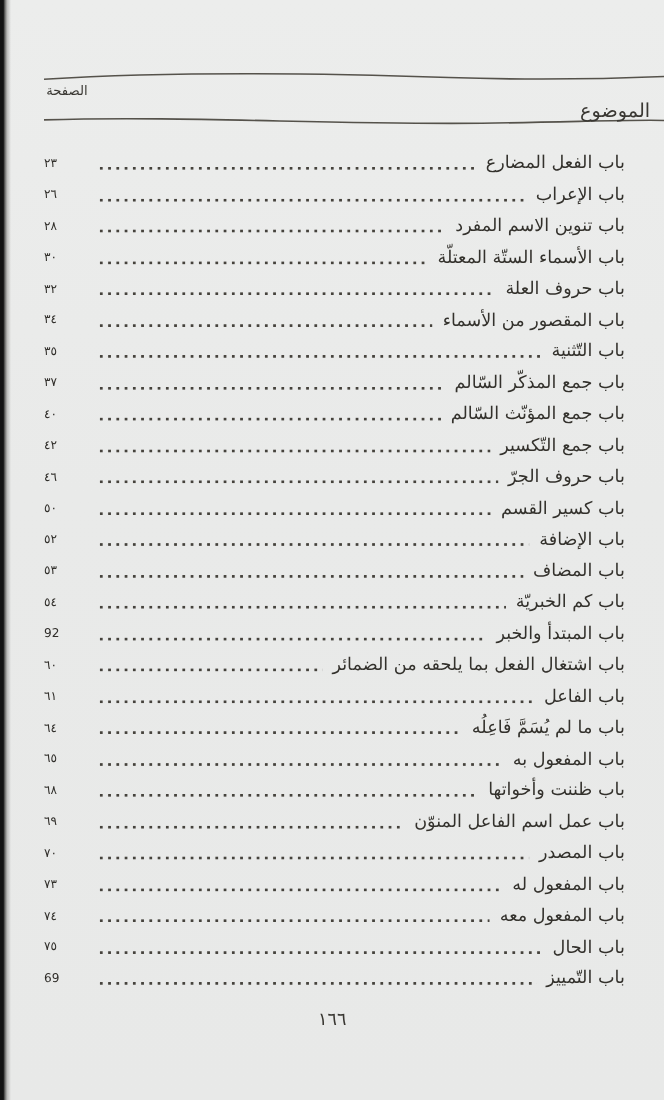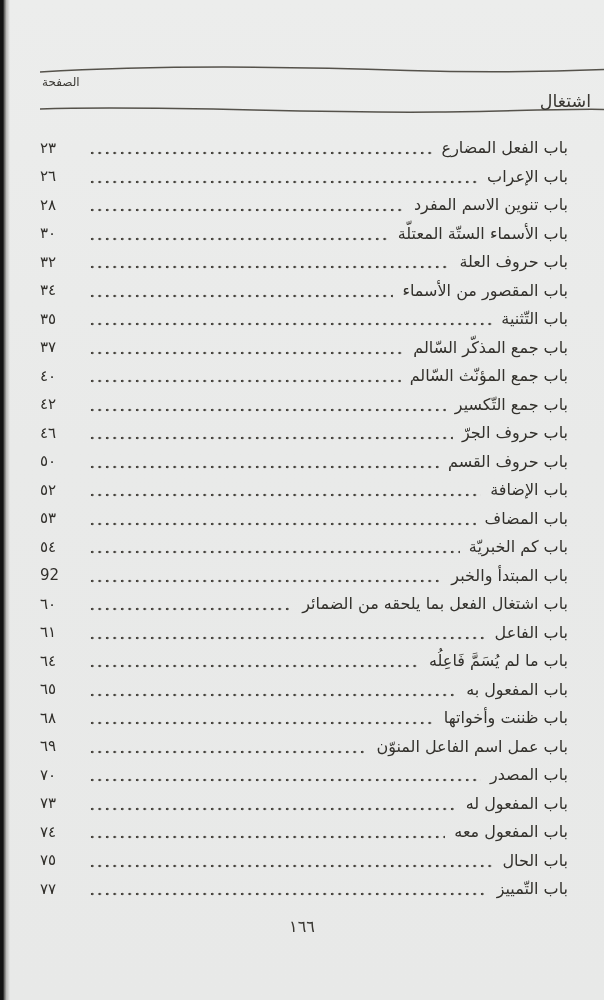--- a/index.html
+++ b/index.html
@@ -84,21 +84,21 @@
     margin-left: 16px;   
     transform: translateY(5px);
     background-image: radial-gradient(circle at 2px 2px, #45423c 1.25px, rgba(0,0,0,0) 1.6px);
     background-size: 7.5px 4px;
     background-repeat: repeat-x;
   }
   .toc-page-num {
     flex: 0 0 34px;
     width: 34px;
     text-align: left;
-    font-size: 15px;
+    font-size: 11px;
     line-height: 1;
     color: #302e2a;
     white-space: nowrap;
   }
   
   .page-footer {
     position: absolute;
     top: 917px;
     left: 0;
     width: 100%;
@@ -113,21 +113,21 @@
 <body>
 
 <div class="spine-edge"></div>
 
 <div class="toc-header">
   <svg class="rules" viewBox="0 0 566 54" preserveAspectRatio="none">
     <path d="M2,10 C110,3.5 240,4 370,8.5 C450,11 530,9 566,7.5" fill="none" stroke="#55524b" stroke-width="1.5"></path>
     <path d="M2,47 C130,43 260,51.5 400,50 C480,49 540,46.5 566,47.5" fill="none" stroke="#55524b" stroke-width="1.5"></path>
   </svg>
   <span class="hdr-page-label">الصفحة</span>
-  <span class="hdr-subject-label">اشتغال</span>
+  <span class="hdr-subject-label">الموضوع</span>
 </div>
 
 <div class="toc-list">
   <div class="toc-row">
     <span class="toc-title">باب الفعل المضارع</span>
     <span class="dot-leader"></span>
     <span class="toc-page-num">٢٣</span>
   </div>
 
   <div class="toc-row">
@@ -184,21 +184,21 @@
     <span class="toc-page-num">٤٢</span>
   </div>
 
   <div class="toc-row">
     <span class="toc-title">باب حروف الجرّ</span>
     <span class="dot-leader"></span>
     <span class="toc-page-num">٤٦</span>
   </div>
 
   <div class="toc-row">
-    <span class="toc-title">باب حروف القسم</span>
+    <span class="toc-title">باب كسير القسم</span>
     <span class="dot-leader"></span>
     <span class="toc-page-num">٥٠</span>
   </div>
 
   <div class="toc-row">
     <span class="toc-title">باب الإضافة</span>
     <span class="dot-leader"></span>
     <span class="toc-page-num">٥٢</span>
   </div>
 
@@ -276,19 +276,19 @@
 
   <div class="toc-row">
     <span class="toc-title">باب الحال</span>
     <span class="dot-leader"></span>
     <span class="toc-page-num">٧٥</span>
   </div>
 
   <div class="toc-row">
     <span class="toc-title">باب التّمييز</span>
     <span class="dot-leader"></span>
-    <span class="toc-page-num">٧٧</span>
+    <span class="toc-page-num">69</span>
   </div>
 </div>
 
 <div class="page-footer">
   <span>١٦٦</span>
 </div>
 
 </body></html>

